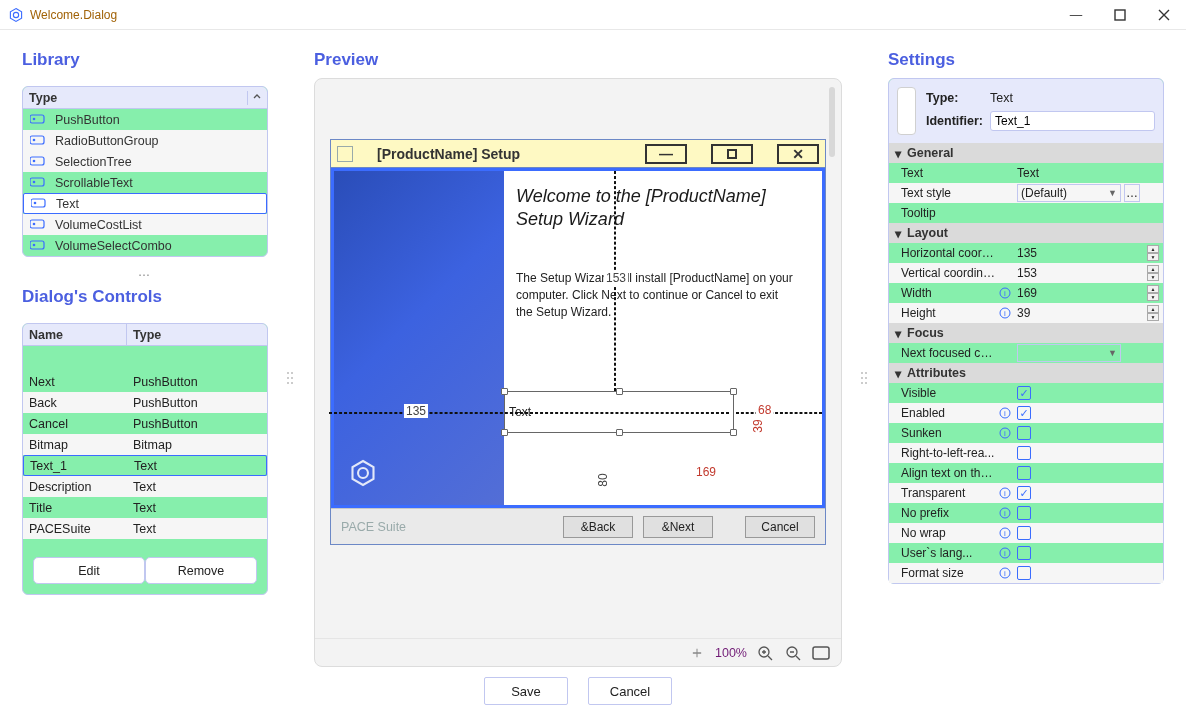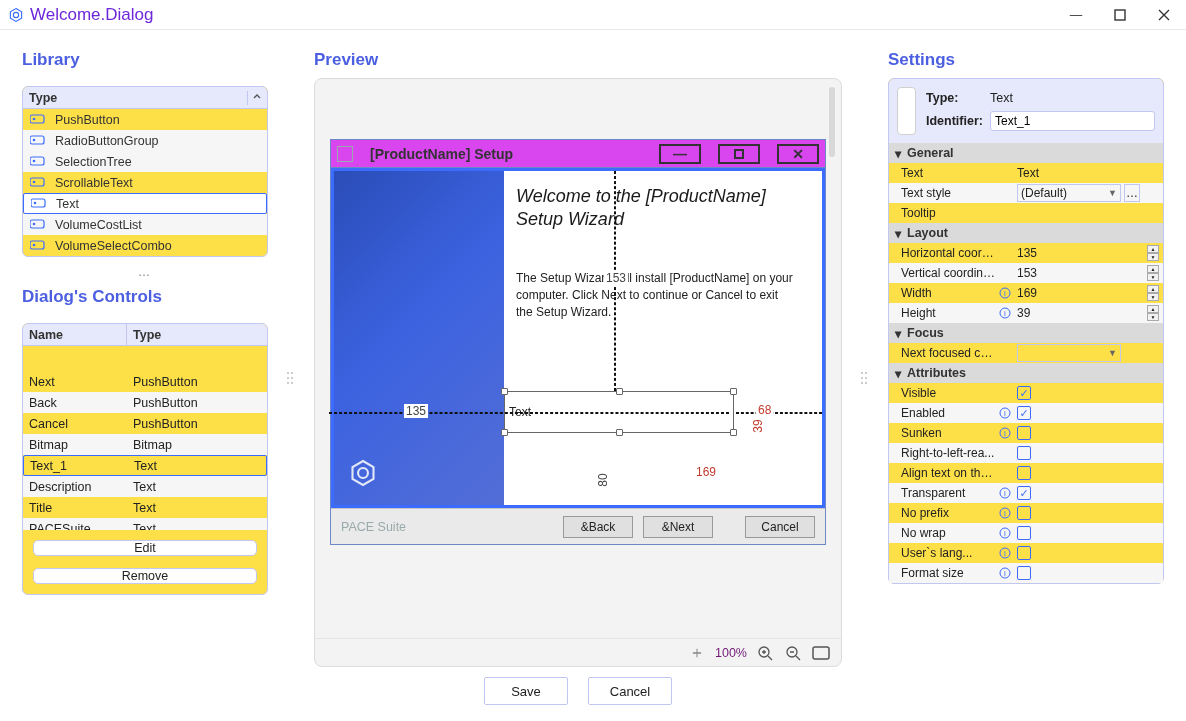--- a/index.html
+++ b/index.html
@@ -1,28 +1,28 @@
 <!DOCTYPE html>
 <html><head>
 <meta charset="utf-8">
 <style>
 * { box-sizing: border-box; margin: 0; padding: 0; font-family: -apple-system, "Segoe UI", Arial, sans-serif; }
 body { width: 1186px; height: 721px; background: #fff; overflow: hidden; font-size: 12.5px; color: #222; }
 .titlebar { height: 30px; display: flex; align-items: center; padding: 0 0 0 8px; border-bottom: 1px solid #e8e8e8; }
 .titlebar .logo { width: 16px; height: 16px; margin-right: 6px; color: #3b6cff; }
-.titlebar .title { font-size: 17px; color: #6d28d9; }
+.titlebar .title { font-size: 12px; color: #a16207; }
 .winctrls { margin-left: auto; display: flex; }
 .winctrls .wc { width: 44px; height: 30px; display: flex; align-items: center; justify-content: center; color: #333; }
 .content { display: flex; height: 691px; padding: 20px 22px 16px 22px; gap: 18px; }
 .left-col { width: 246px; display: flex; flex-direction: column; gap: 8px; }
 .center-col { flex: 1; display: flex; flex-direction: column; }
 .right-col { width: 276px; display: flex; flex-direction: column; }
 
 .sec-header { color: #4b5fe0; font-size: 17px; font-weight: 600; margin-bottom: 8px; }
-.panel { border: 1px solid #c1c7f0; border-radius: 6px; background: #fde047; }
+.panel { border: 1px solid #c1c7f0; border-radius: 6px; background: #86efac; }
 
 
 .lib-head { display: flex; align-items: center; background: #e6e9fb; border-bottom: 1px solid #c1c7f0; border-radius: 5px 5px 0 0; height: 22px; padding: 0 6px; font-weight: 600; color: #333; }
 .lib-head .spacer { flex: 1; }
 .chev { width: 14px; height: 14px; display: inline-block; border-left: 1px solid #c1c7f0; padding-left: 4px; color: #555; }
 .lib-list { max-height: 170px; overflow-y: auto; display: flex; flex-direction: column; }
 .lib-item { display: flex; align-items: center; height: 21px; padding: 0 6px; gap: 8px; color: #333; }
 .lib-item .ico { width: 18px; height: 14px; color: #3b6cff; display: flex; align-items: center; justify-content: center; }
 .lib-item.selected { border: 1px solid #3b6cff; border-radius: 2px; background: #fff; }
 .lib-item.stripe { background: #f6f6f6; }
@@ -33,32 +33,32 @@
 .dc-head-row > div { display: flex; align-items: center; padding: 0 6px; font-weight: 600; color: #333; }
 .dc-cname { width: 104px; border-right: 1px solid #c1c7f0; }
 .dc-ctype { flex: 1; }
 .dc-body { flex: 1; overflow: auto; margin-top: 25px; }
 .dc-row { display: flex; height: 21px; }
 .dc-row > div { padding: 0 6px; display: flex; align-items: center; }
 .dc-row > div:first-child { width: 104px; }
 .dc-row > div:last-child { flex: 1; }
 .dc-row.stripe { background: #f6f6f6; }
 .dc-row.selected { border: 1px solid #3b6cff; border-radius: 2px; }
-.dc-btns { display: flex; gap: 12px; padding: 10px; flex-direction: column; }
+.dc-btns { display: flex; gap: 0; padding: 10px; }
 .dc-btn { flex: 1; height: 27px; border: 1px solid #c1c7f0; border-radius: 5px; background: #fff; display: flex; align-items: center; justify-content: center; }
 .dc-panel { height: 272px; display: flex; flex-direction: column; }
 
 
 .preview-box { background: #f3f3f3; border: 1px solid #dcdcdc; border-radius: 8px; flex: 1; display: flex; flex-direction: column; position: relative; overflow: hidden; }
 .preview-inner { flex: 1; display: flex; align-items: center; justify-content: center; overflow: hidden; }
 .preview-scroll { position: absolute; right: 3px; top: 8px; width: 12px; height: 70px; }
 .preview-bottom { height: 28px; display: flex; align-items: center; justify-content: flex-end; gap: 8px; padding: 0 10px; color: #701a75; border-top: 1px solid #e5e5e5; margin-top: 33px; }
 .preview-bottom .ib { width: 20px; height: 20px; display: flex; align-items: center; justify-content: center; color: #444; }
 .dialog { width: 496px; border: 1px solid #6c88c6; background: #fff; position: relative; }
-.dialog-tb { background: #d946ef; height: 28px; display: flex; align-items: center; gap: 17px; padding: 0 6px; border-bottom: 1px solid #6c88c6; font-weight: 600; font-size: 14px; color: #333; }
+.dialog-tb { background: #fef9c3; height: 28px; display: flex; align-items: center; gap: 24px; padding: 0 6px; border-bottom: 1px solid #6c88c6; font-weight: 600; font-size: 14px; color: #333; }
 .dialog-tb .wic { width: 16px; height: 16px; border: 1px solid #9aa; }
 .dialog-tb .spacer { flex:1; }
 .dialog-tb .wb { width: 42px; height: 20px; border: 2px solid #333; display: flex; align-items: center; justify-content: center; }
 .dialog-body { height: 340px; border: 3px solid #3b6cff; display: flex; position: relative; }
 .banner { width: 170px; background: linear-gradient(135deg,#2a4db8,#3c62e0 45%,#536ed6); position: relative; }
 .banner-logo { position: absolute; left: 14px; bottom: 14px; color: #fff; opacity: .85; }
 .dlg-right { flex: 1; position: relative; padding: 14px 18px 0 12px; }
 .dlg-title { font-size: 18px; color: #1a1a1a; line-height: 1.25; font-style: italic; }
 .dlg-desc { margin-top: 40px; font-size: 12px; line-height: 1.4; color: #222; max-width: 280px; }
 .sel-box { position: absolute; left: 0; top: 220px; width: 230px; height: 42px; border: 1px solid #666; display: flex; align-items: center; padding: 0 4px; font-size: 12px; }

